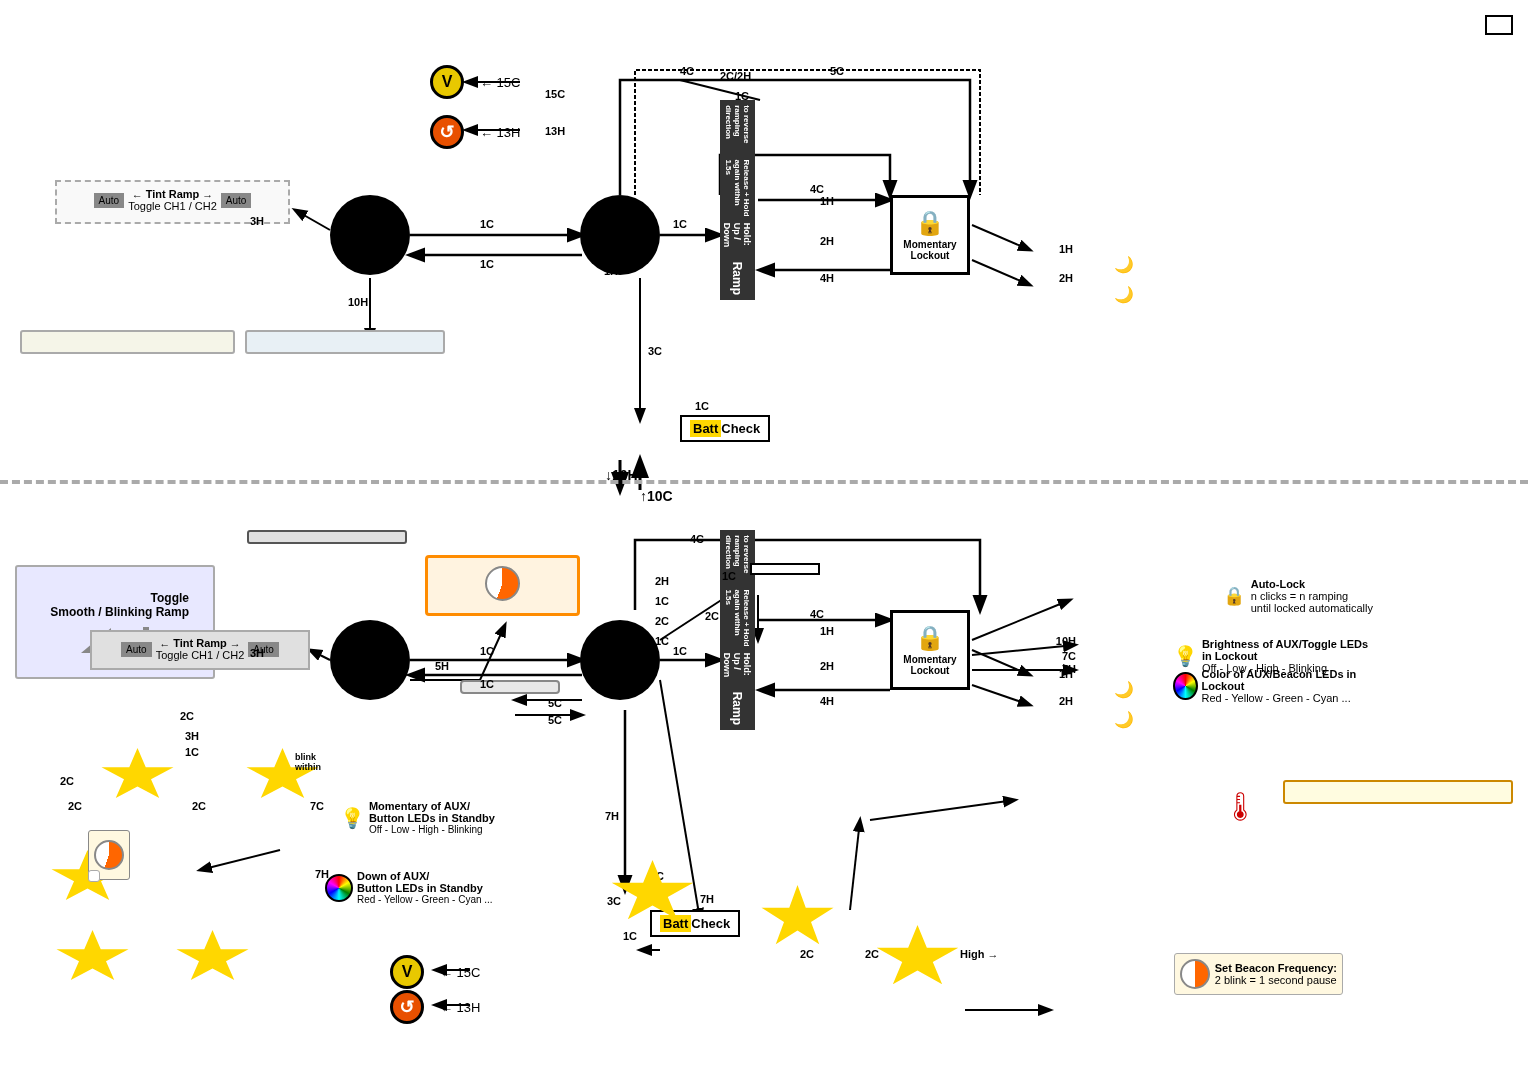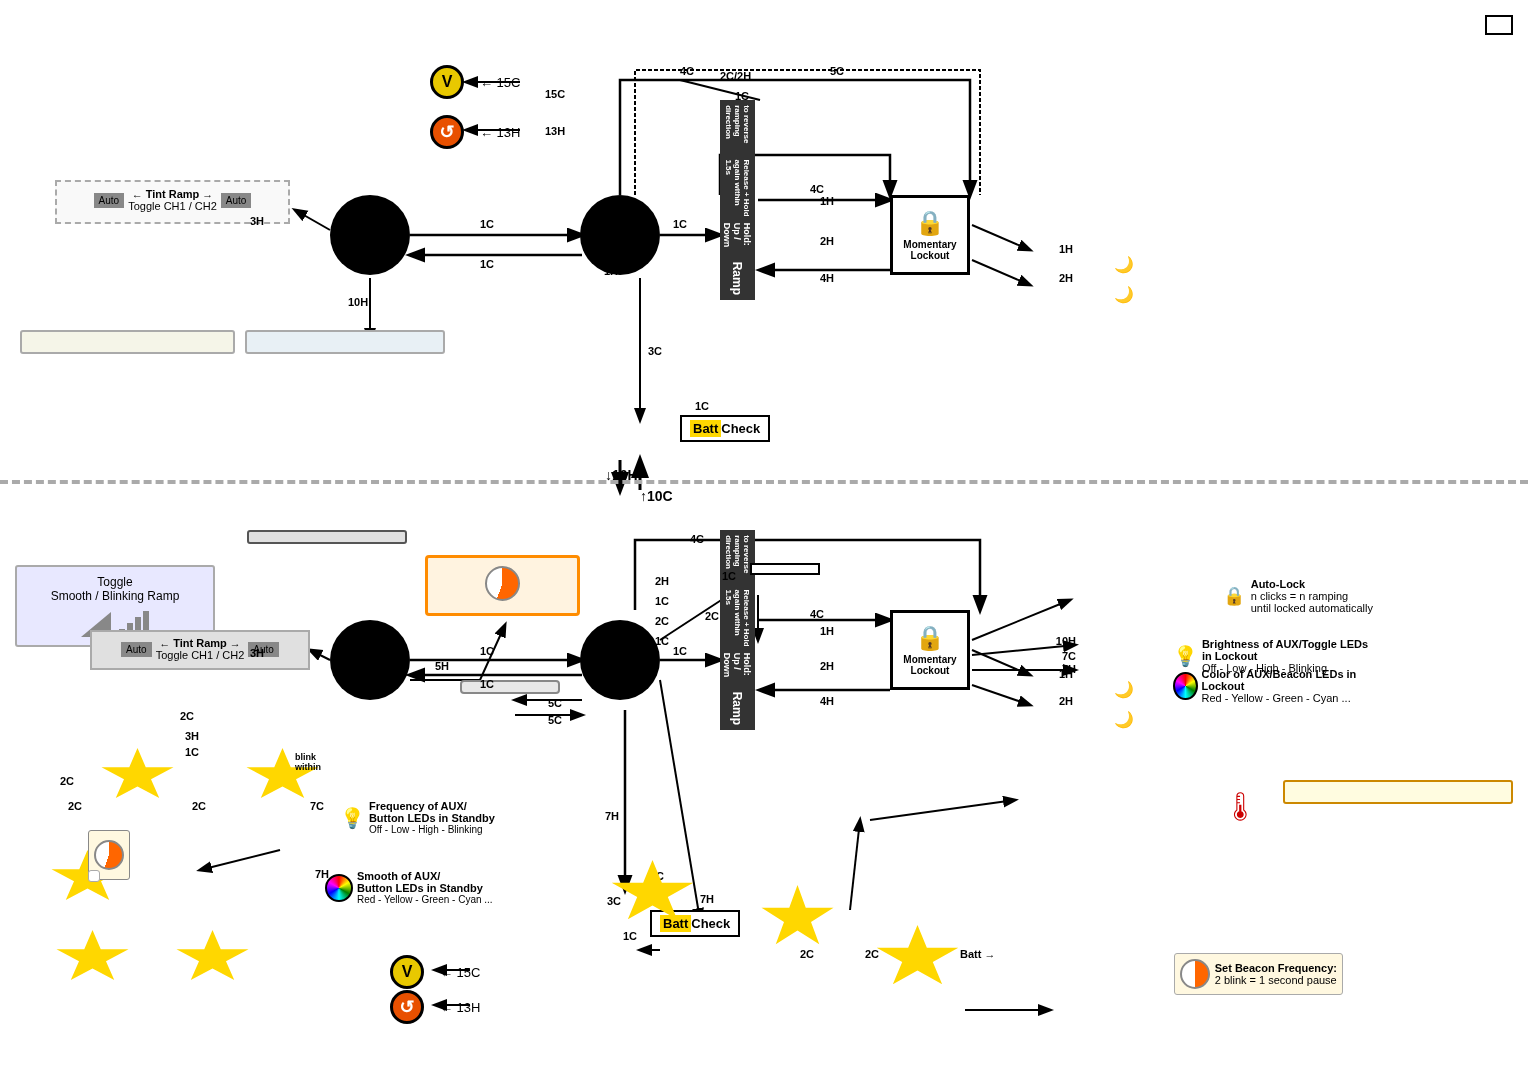--- a/index.html
+++ b/index.html
@@ -200,24 +200,24 @@
     }
 
     
     .toggle-ramp-box {
       position: absolute;
       top: 565px;
       left: 15px;
       width: 200px;
       border: 2px solid #aaa;
       background: #e8e8ff;
-      padding: 8px;
+      padding: 24px;
       font-size: 12px;
-      font-weight: normal;
-      text-align: center;
+      font-weight: bold;
+      text-align: right;
       border-radius: 3px;
     }
 
     
     .tint-ramp-simple {
       position: absolute;
       top: 180px;
       left: 55px;
       width: 235px;
       border: 2px dashed #aaa;
@@ -950,33 +950,33 @@
 <div class="factory-reset factory-advanced">
   <div class="reset-circle">↺</div>
   <span></span>
   <span>← 13H</span>
 </div>
 
 <div class="aux-led-box">
   <div style="display:flex; align-items:center; gap:4px;">
     <span style="font-size:20px;">💡</span>
     <div>
-      <div style="font-weight:bold; font-size:11px;">Frequency of AUX/</div>
+      <div style="font-weight:bold; font-size:11px;">Momentary of AUX/</div>
       <div style="font-weight:bold; font-size:11px;">Button LEDs in Standby</div>
       <div style="font-size:10px;">Off - Low - High - Blinking</div>
     </div>
   </div>
 </div>
 <div class="arrow-label" style="top:800px; left:310px;">7C</div>
 
 <div class="aux-led-color-box">
   <div style="display:flex; align-items:center; gap:4px;">
     <div class="color-wheel"></div>
     <div>
-      <div style="font-weight:bold; font-size:11px;">Smooth of AUX/</div>
+      <div style="font-weight:bold; font-size:11px;">Down of AUX/</div>
       <div style="font-weight:bold; font-size:11px;">Button LEDs in Standby</div>
       <div style="font-size:10px;">Red - Yellow - Green - Cyan ...</div>
     </div>
   </div>
 </div>
 <div class="arrow-label" style="top:868px; left:315px;">7H</div>
 
 <div class="lightning-node">
   <span style="white-space:pre;"></span>
 </div>
@@ -1050,18 +1050,18 @@
 <div style="position:absolute; bottom:85px; right:185px; font-size:11px; background:#fff8e0; border:1px solid #aaa; padding:5px; border-radius:3px;">
   <div style="display:flex; align-items:center; gap:5px;">
     <div style="width:30px; height:30px; border-radius:50%; background:conic-gradient(#ff6600 0deg 180deg, #fff 180deg 360deg); border:2px solid #888;"></div>
     <div>
       <div style="font-weight:bold;">Set Beacon Frequency:</div>
       <div>2 blink = 1 second pause</div>
     </div>
   </div>
 </div>
 
-<div class="arrow-label" style="bottom:120px; left:960px;">Batt →</div>
+<div class="arrow-label" style="bottom:120px; left:960px;">High →</div>
 
 <div class="arrow-label" style="bottom:175px; left:700px;">7H</div>
 
 <div class="arrow-label" style="bottom:120px; left:800px;">2C</div>
 <div class="arrow-label" style="bottom:120px; left:865px;">2C</div>
 
 </body></html>

